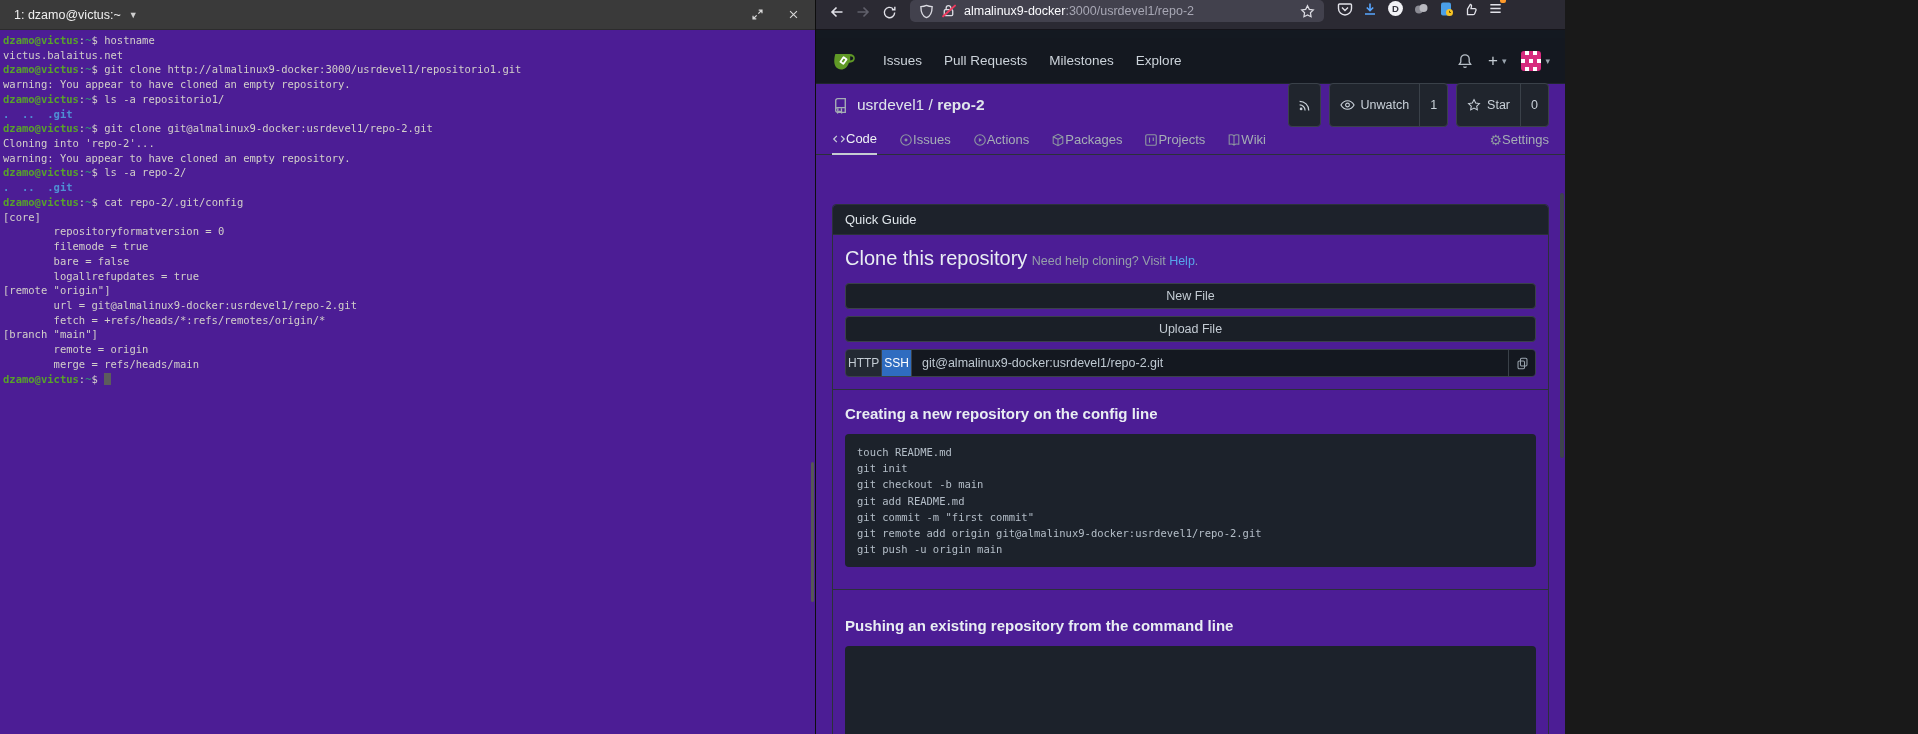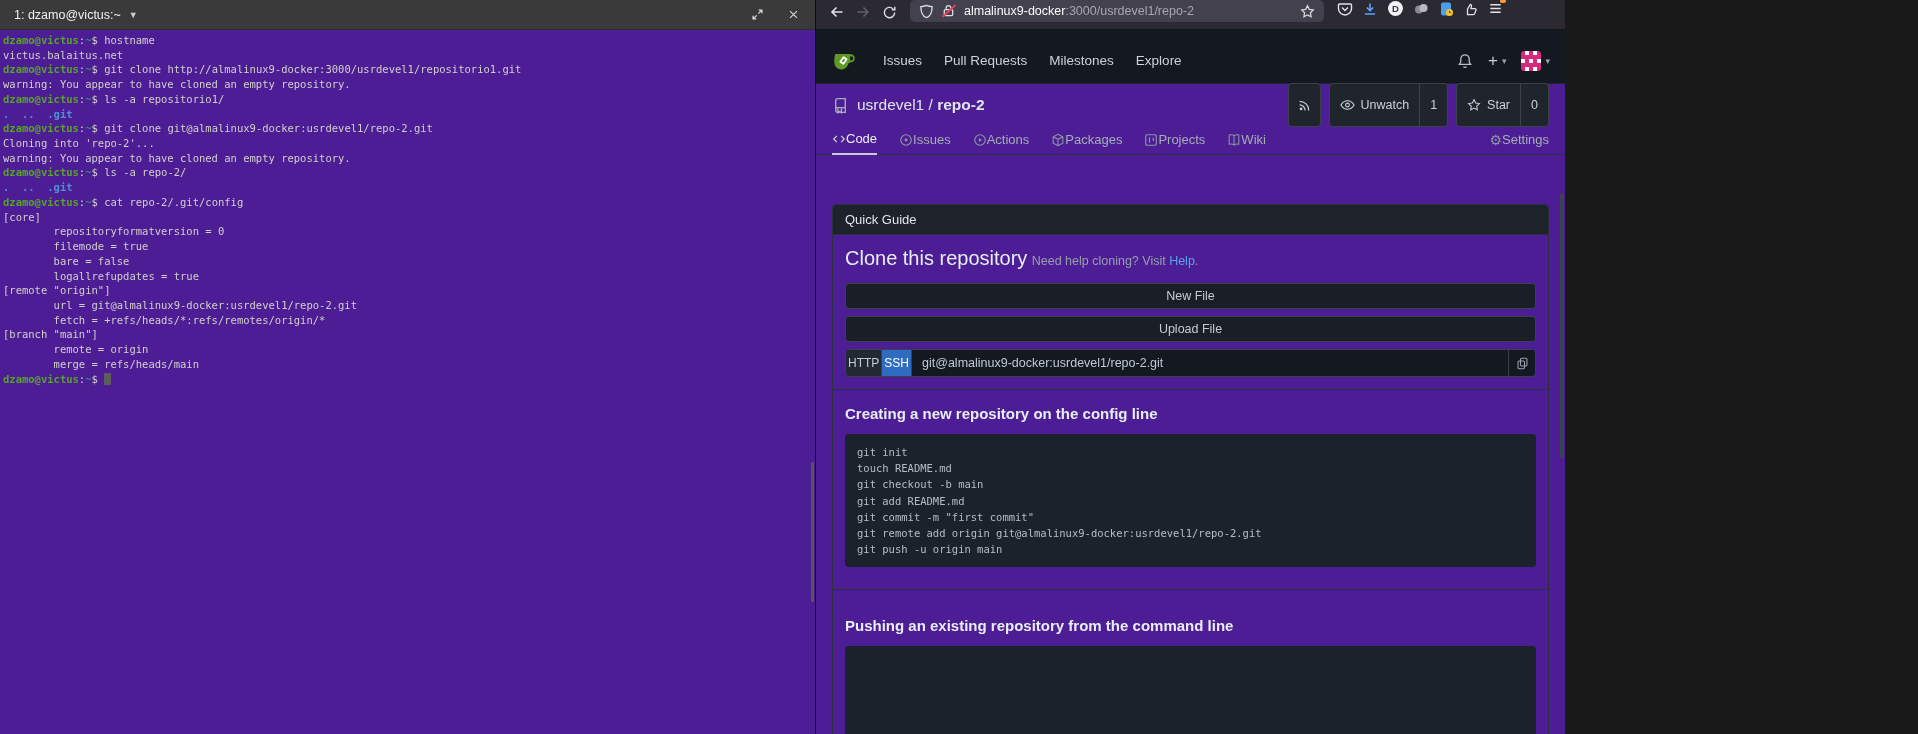--- a/index.html
+++ b/index.html
@@ -397,22 +397,22 @@
                   <rect x="5.5" y="1.5" width="8" height="9.5" rx="1.5" stroke="currentColor" stroke-width="1.3" fill="none"></rect>
                   <rect x="2.5" y="5" width="8" height="9.5" rx="1.5" stroke="currentColor" stroke-width="1.3" fill="none"></rect>
                 </svg>
             </span>
           </div>
         </div>
 
         <div class="seg seg-create">
           <div class="sec-h">Creating a new repository on the config line</div>
           <div class="codeblock">
+              <div class="code-line">touch README.md</div>
               <div class="code-line">git init</div>
-              <div class="code-line">touch README.md</div>
               <div class="code-line">git checkout -b main</div>
               <div class="code-line">git add README.md</div>
               <div class="code-line">git commit -m "first commit"</div>
               <div class="code-line">git remote add origin git@almalinux9-docker:usrdevel1/repo-2.git</div>
               <div class="code-line">git push -u origin main</div>
             </div>
         </div>
 
         <div class="seg seg-push">
           <div class="sec-h">Pushing an existing repository from the command line</div>

